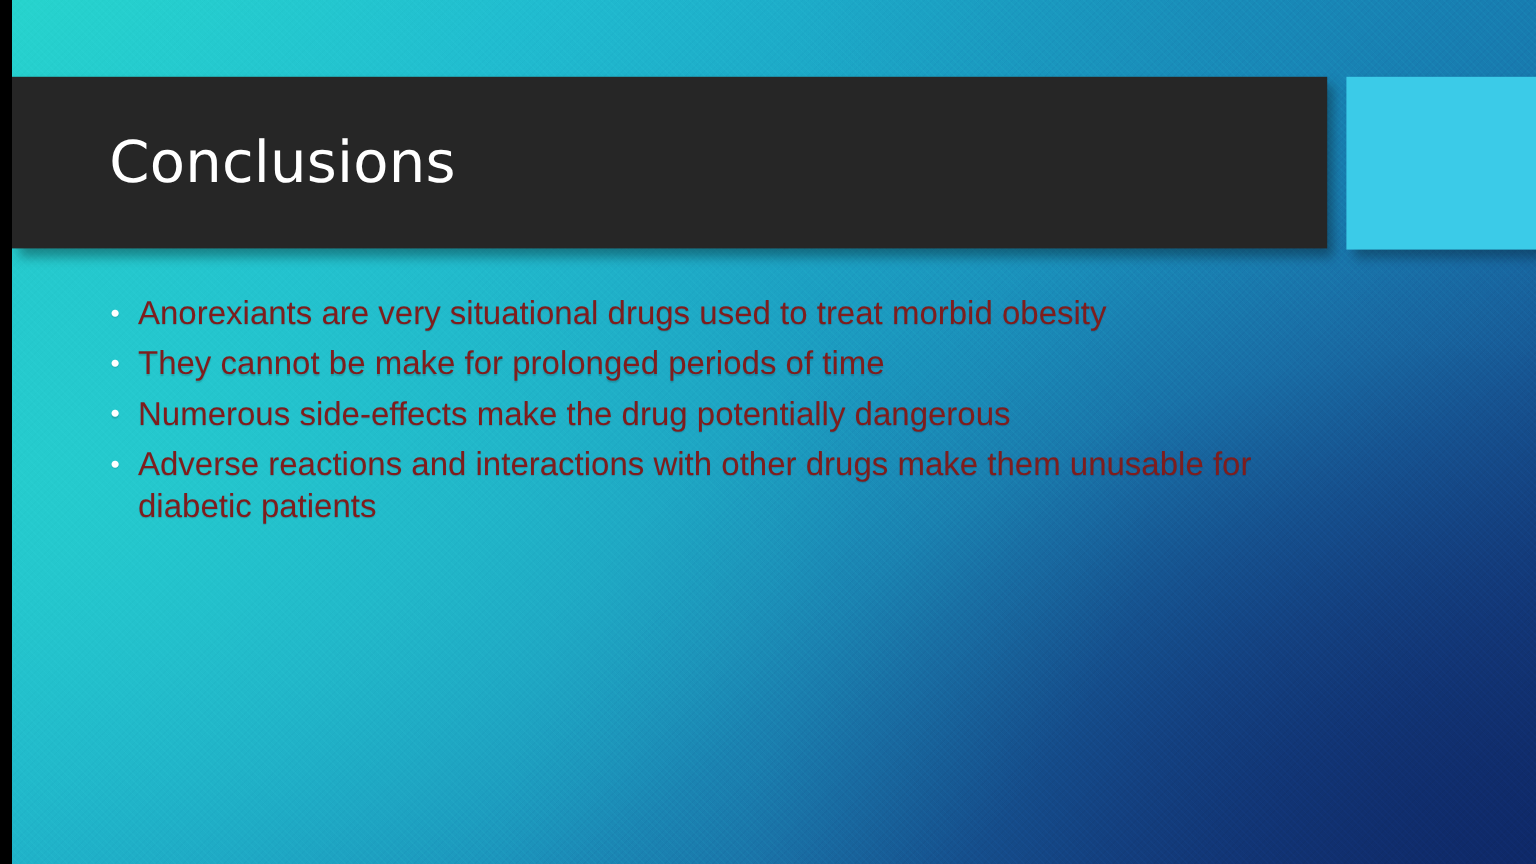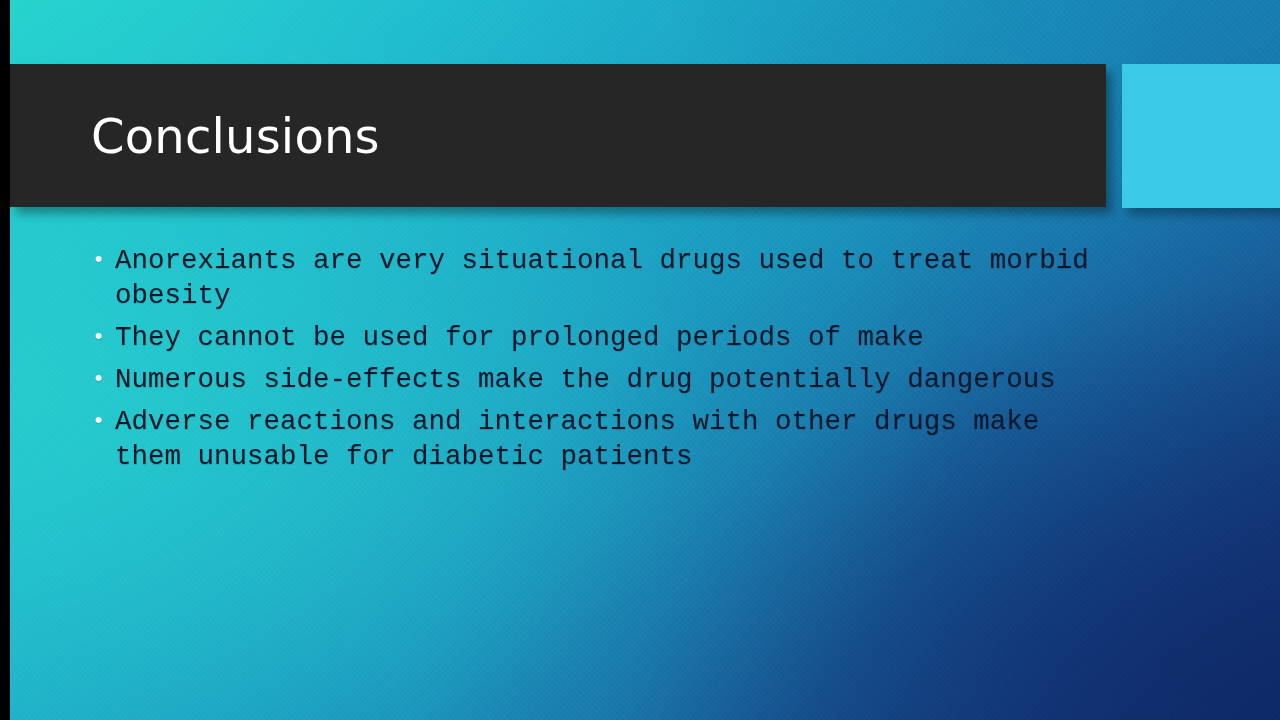--- a/index.html
+++ b/index.html
@@ -100,22 +100,22 @@
     width: 1070px;
     z-index: 6;
     margin: 0;
     padding: 0;
     list-style: none;
   }
   .bullet-item {
     position: relative;
     padding-left: 27px;
     margin: 0 0 7px 0;
-    color: #0f172a;
-    font-family: Liberation Mono, monospace;
+    color: #7f1d1d;
+    font-family: Liberation Sans, sans-serif;
     font-size: 27.5px;
     font-weight: 400;
     line-height: 35px;
     text-shadow: 0 1px 1px rgba(0,0,0,0.16);
   }
   .bullet-item::before {
     content: "\2022";
     position: absolute;
     left: 4px;
     top: 0;
@@ -140,21 +140,21 @@
 
   <div class="title-bar">
     <div class="title-text">Conclusions</div>
   </div>
 
   <ul class="body-list">
     <li class="bullet-item">
       <span>Anorexiants are very situational drugs used to treat morbid obesity</span>
     </li>
     <li class="bullet-item">
-      <span>They cannot be used for prolonged periods of make</span>
+      <span>They cannot be make for prolonged periods of time</span>
     </li>
     <li class="bullet-item">
       <span>Numerous side-effects make the drug potentially dangerous</span>
     </li>
     <li class="bullet-item wrap">
       <span>Adverse reactions and interactions with other drugs make them unusable for diabetic patients</span>
     </li>
   </ul>
 
 </div>

